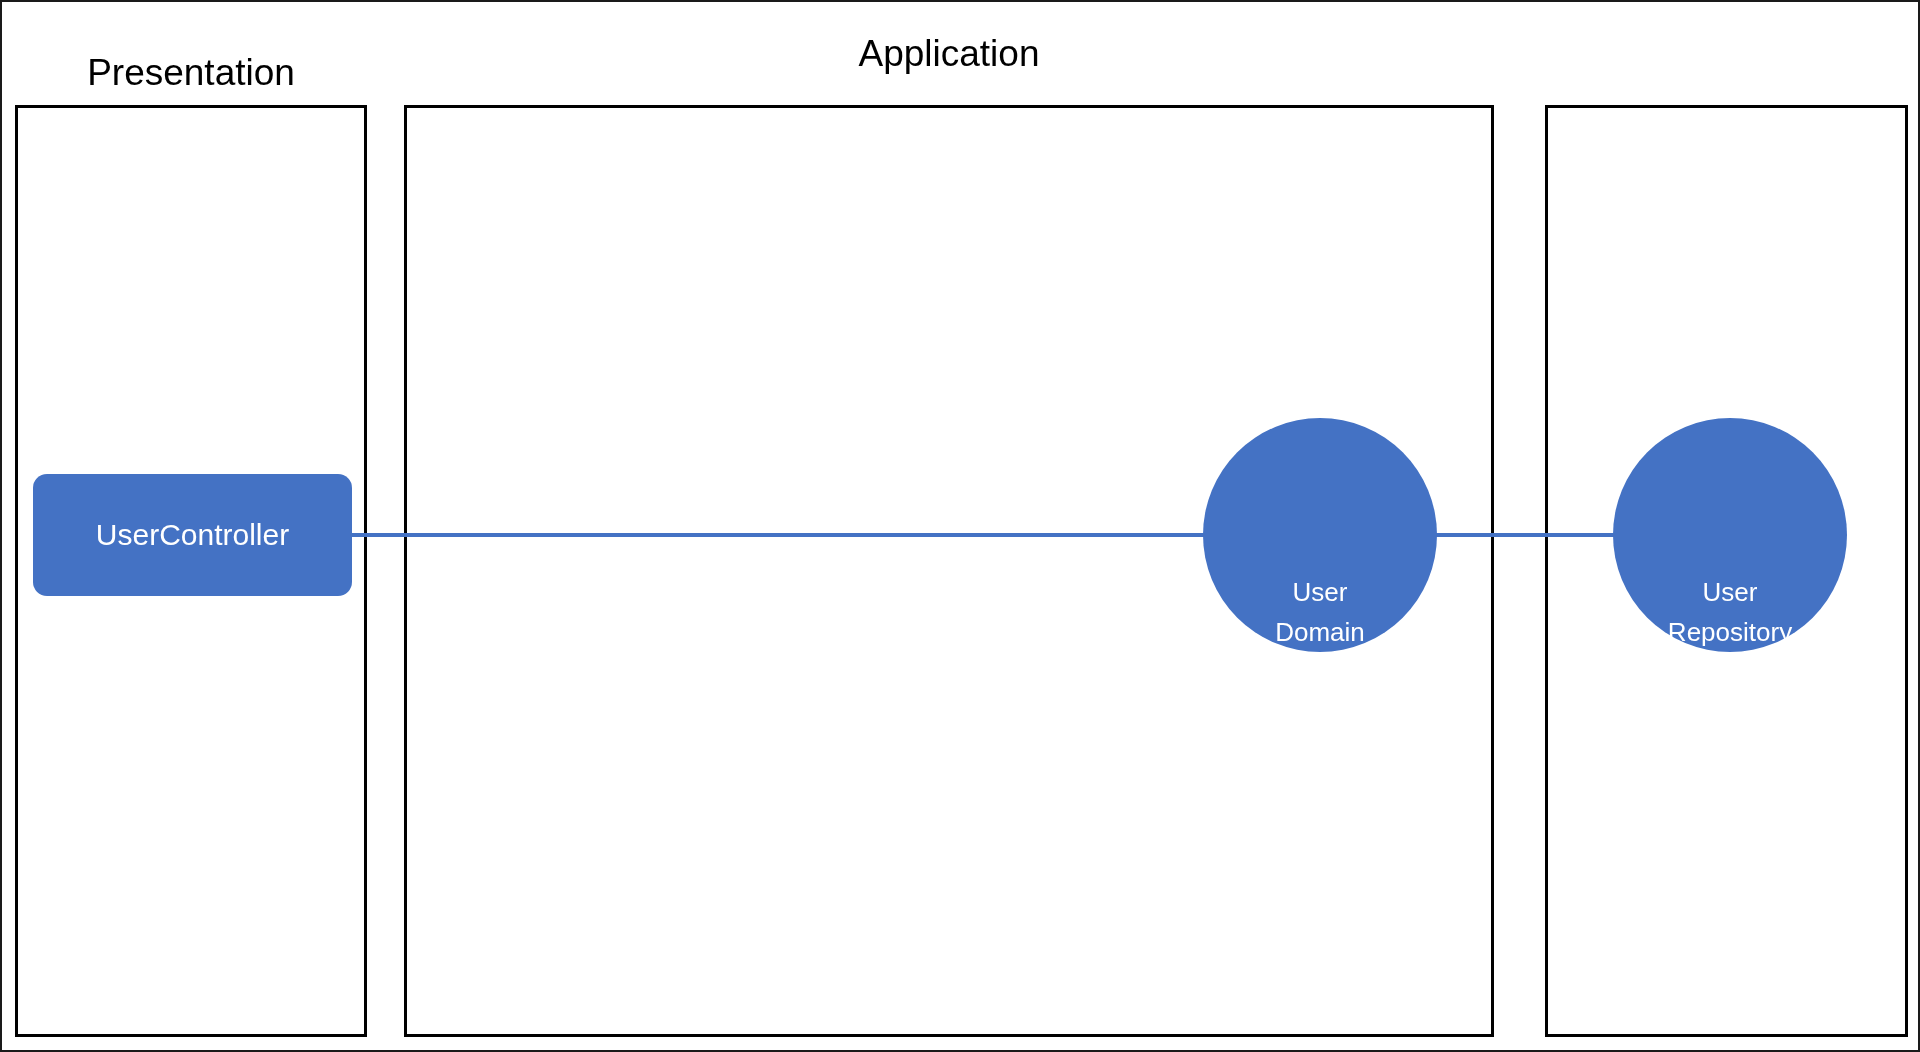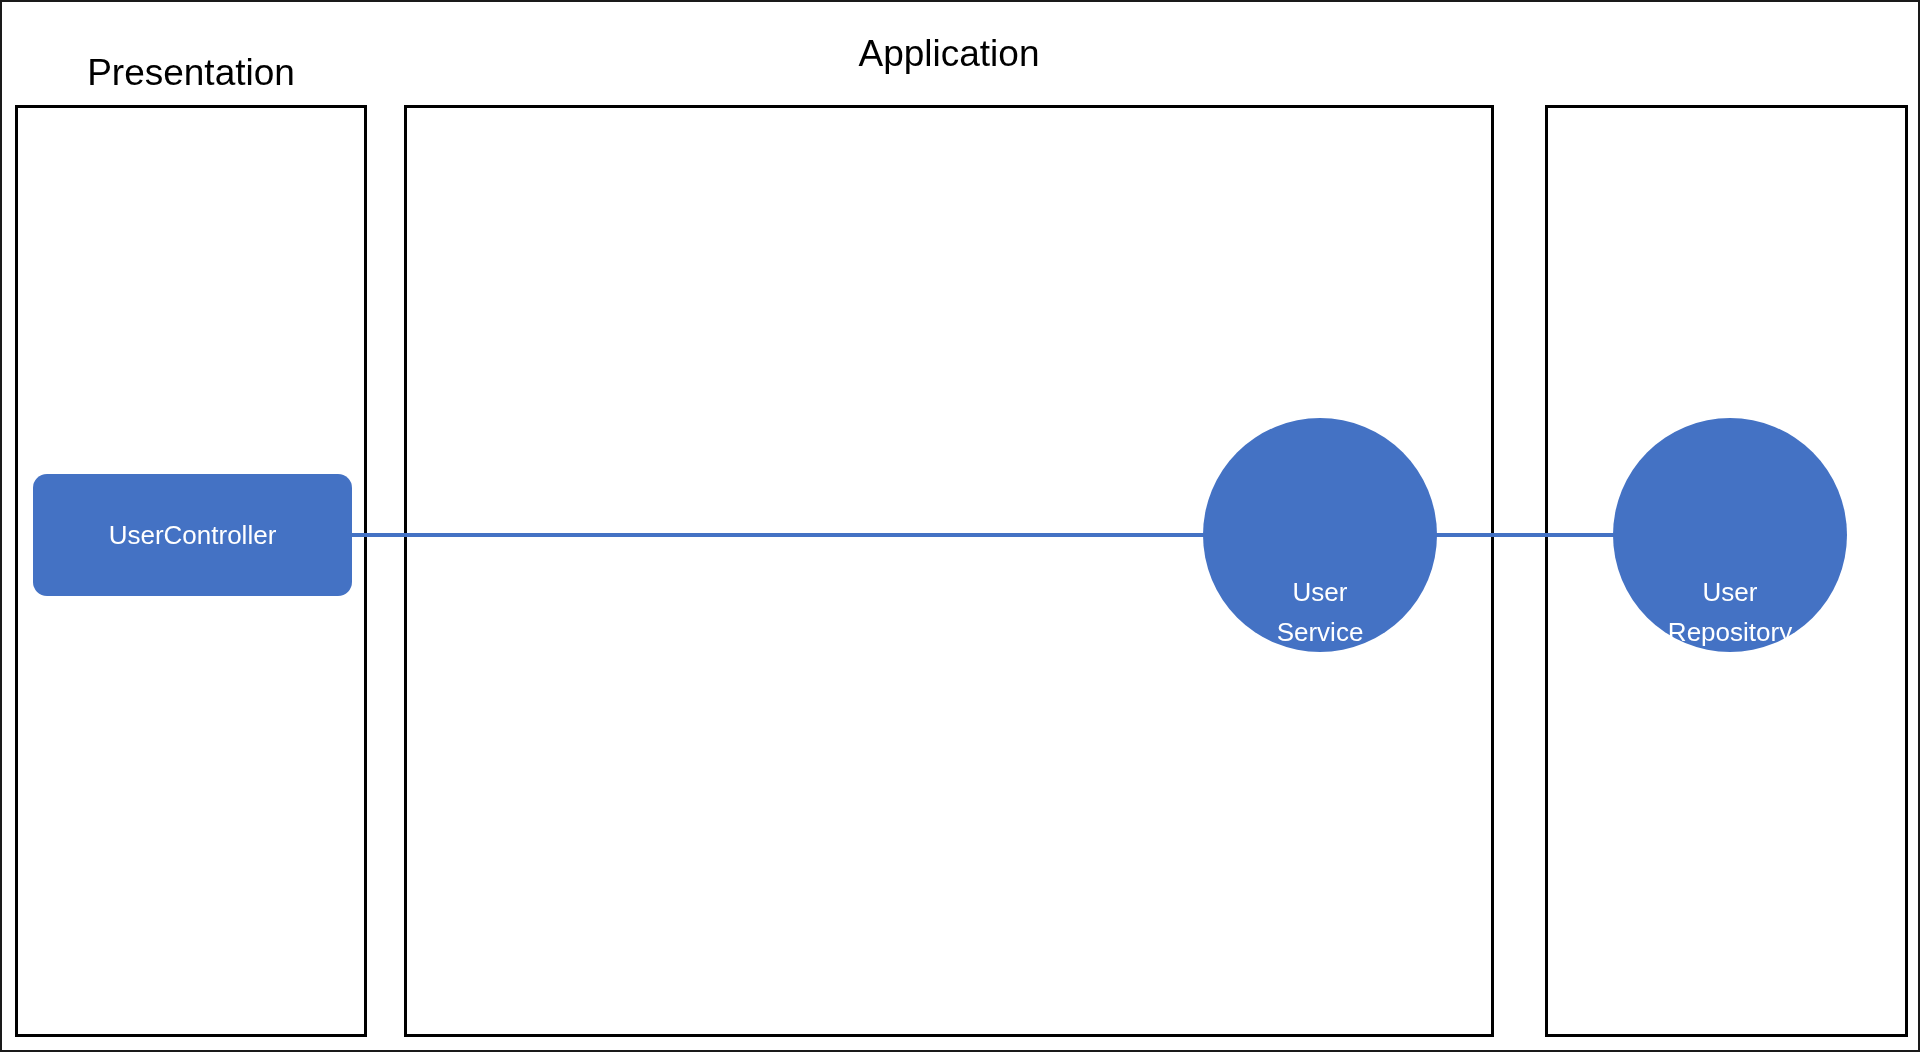--- a/index.html
+++ b/index.html
@@ -57,21 +57,21 @@
   .node-rect {
     position: absolute;
     box-sizing: border-box;
     background: #4472C4;
     border-radius: 14px;
     display: flex;
     align-items: center;
     justify-content: center;
     color: #ffffff;
     font-family: "Liberation Sans", sans-serif;
-    font-size: 26px;
+    font-size: 30px;
     line-height: 32px;
     text-align: center;
   }
   
   .node-circle {
     position: absolute;
     box-sizing: border-box;
     background: #4472C4;
     border-radius: 50%;
     display: flex;
@@ -103,21 +103,21 @@
 
   <div class="connector" style="left:352px; top:533px; width:853px;"></div>
   <div class="connector" style="left:1435px; top:533px; width:180px;"></div>
 
   <div class="node-rect" style="left:33px; top:474px; width:319px; height:122px;">
     <span>UserController</span>
   </div>
 
   <div class="node-circle" style="left:1203px; top:418px; width:234px; height:234px;">
     <span class="line">User</span>
-    <span class="line">Service</span>
+    <span class="line">Domain</span>
   </div>
 
   <div class="node-circle" style="left:1613px; top:418px; width:234px; height:234px;">
     <span class="line">User</span>
     <span class="line">Repository</span>
   </div>
 
   <div class="page-frame"></div>
 
 </div>

